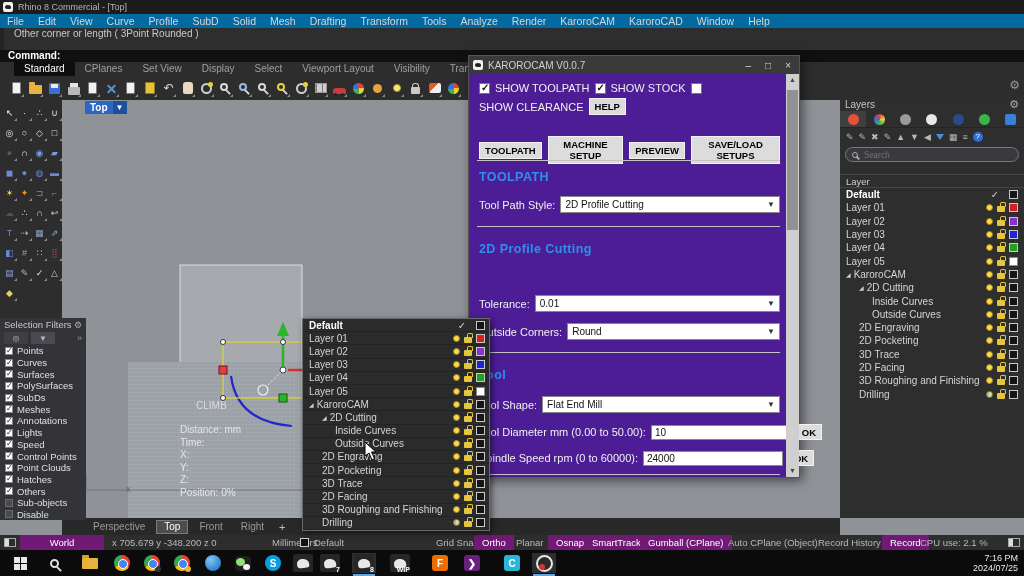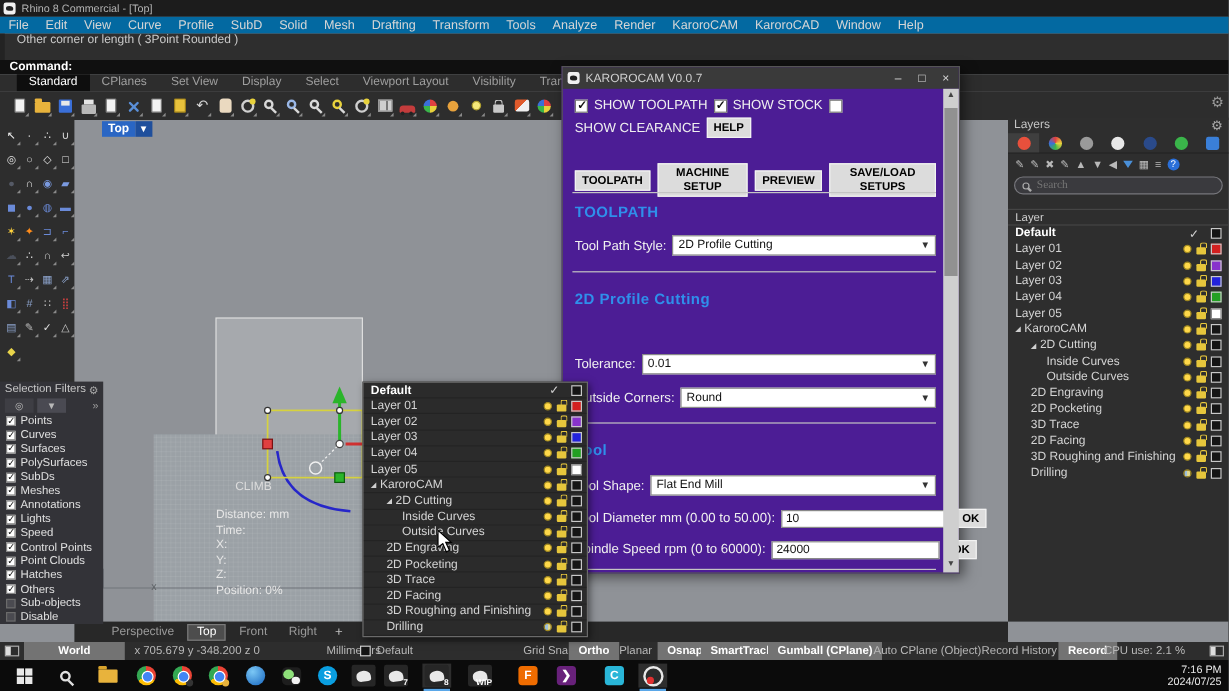--- a/index.html
+++ b/index.html
@@ -150,21 +150,21 @@
   .okbtn{width:26px;height:16px;flex:none;padding:1px 0;text-align:center;}
   .lbl{white-space:nowrap;}
   .cam-scroll{position:absolute;right:0;top:18px;bottom:0;width:13px;background:#cfcfcf;}
   .cam-scroll .ar{position:absolute;left:0;width:13px;height:12px;color:#444;font-size:7px;text-align:center;line-height:12px;}
   .cam-scroll .thumb{position:absolute;left:1px;width:11px;top:16px;height:140px;background:#919191;}
 
   
   .statusbar{position:absolute;left:0;top:535px;width:1024px;height:15px;background:#2d2d2d;
              font-size:9.5px;color:#b8b8b8;z-index:6;}
   .sb{position:absolute;top:0;line-height:15px;white-space:nowrap;}
-  .sb.chip{background:#737373;color:#fff;font-weight:bold;padding:0 8px;}
+  .sb.chip{background:#701a75;color:#fff;font-weight:normal;padding:0 8px;}
   .paneic{position:absolute;top:3px;width:12px;height:9px;border:1px solid #aaa;}
   .paneic::after{content:'';position:absolute;left:0;top:0;width:4px;height:7px;background:#ddd;}
   .sb-swatch{position:absolute;top:3px;width:9px;height:9px;background:#141414;border:1px solid #cfcfcf;}
   .locksm{position:absolute;top:5px;width:7px;height:5px;background:#d8d8d8;border-radius:1px;}
   .locksm::before{content:'';position:absolute;top:-3px;left:1.5px;width:3px;height:3px;border:1px solid #d8d8d8;border-bottom:none;border-radius:2px 2px 0 0;}
 
   
   .taskbar{position:absolute;left:0;top:550px;width:1024px;height:26px;background:#0b0b0b;z-index:6;}
   .tb{position:absolute;top:3px;width:24px;height:20px;display:flex;align-items:center;justify-content:center;}
   .tb.active{background:#2e2e2e;}

